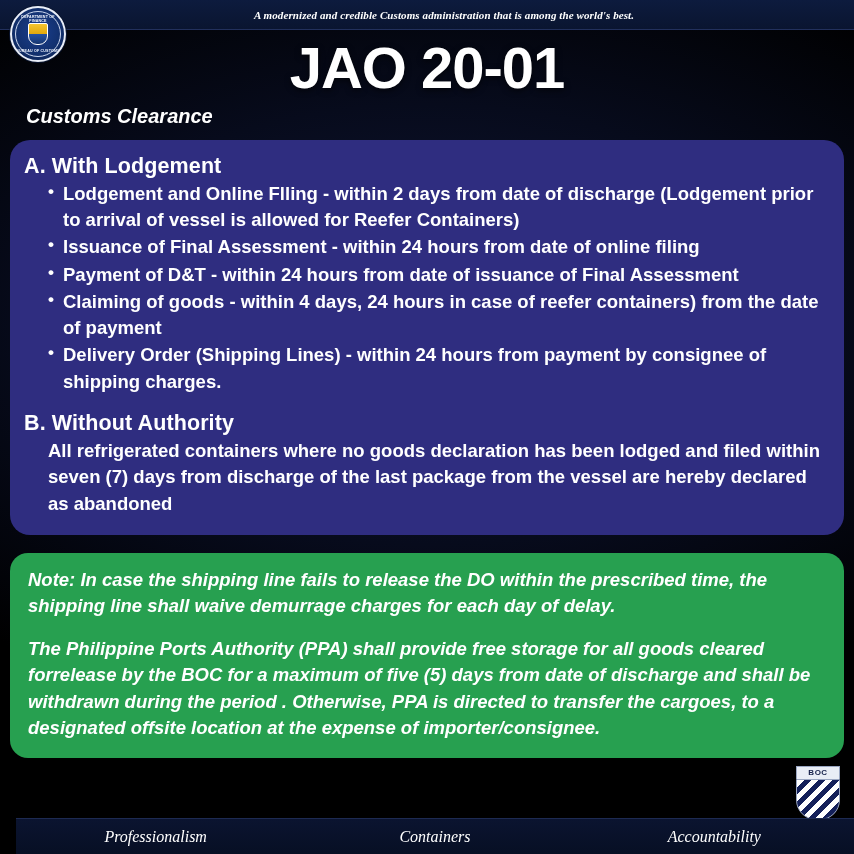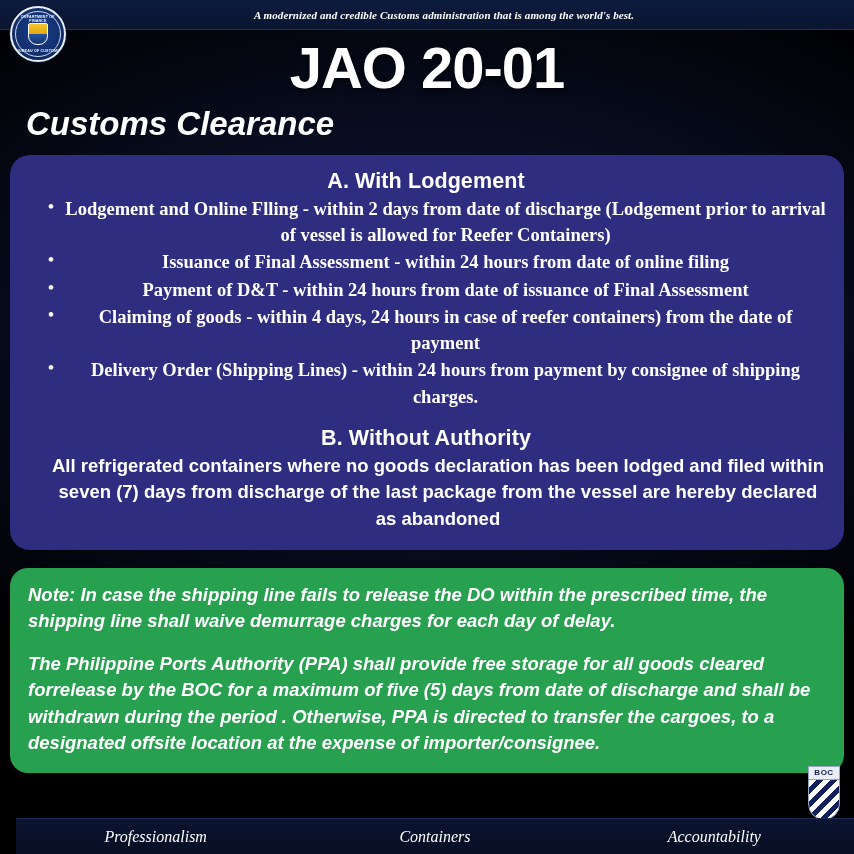--- a/index.html
+++ b/index.html
@@ -75,44 +75,43 @@
   .title {
     font-size: 58px;
     font-weight: bold;
     color: #ffffff;
     letter-spacing: -1px;
     line-height: 1.05;
     text-shadow: 0 2px 6px rgba(0,0,0,.6);
   }
   .subtitle {
     margin: 6px 0 0 26px;
-    font-size: 33px;
+    font-size: 20px;
     font-style: italic;
     font-weight: bold;
     color: #ffffff;
     text-align: left;
   }
 
   
   .panel {
     margin: 12px 10px 0 10px;
     background: #2f2d80;
     border-radius: 20px;
     padding: 14px 16px 18px 14px;
     color: #ffffff;
-    text-align: center;
   }
   .sec-head {
     font-size: 21.5px;
     font-weight: bold;
     margin-bottom: 2px;
     letter-spacing: .1px;
   }
   .sec-head.b { margin-top: 16px; }
-  ul.bullets { list-style: none; margin: 0 0 0 24px; font-family: Liberation Serif, serif; }
+  ul.bullets { list-style: none; margin: 0 0 0 24px; }
   ul.bullets li {
     position: relative;
     font-size: 18.5px;
     font-weight: bold;
     line-height: 1.42;
     padding-left: 15px;
     margin-bottom: 1px;
   }
   ul.bullets li::before {
     content: "•";
@@ -158,21 +157,21 @@
     text-align: center;
     font-family: "Liberation Serif", serif;
     font-style: italic;
     font-size: 16px;
     color: #ffffff;
   }
   
   .crest {
     position: absolute;
     right: 14px; bottom: 34px;
-    width: 32px; height: 54px; margin-top: 28px;
+    width: 44px; height: 54px; margin-top: 28px;
   }
   .crest .crest-top {
     height: 13px;
     background: #e9edf6;
     border: 1px solid #9aa6c2;
     border-bottom: none;
     color: #16204a;
     font-size: 8px;
     font-weight: bold;
     text-align: center;

